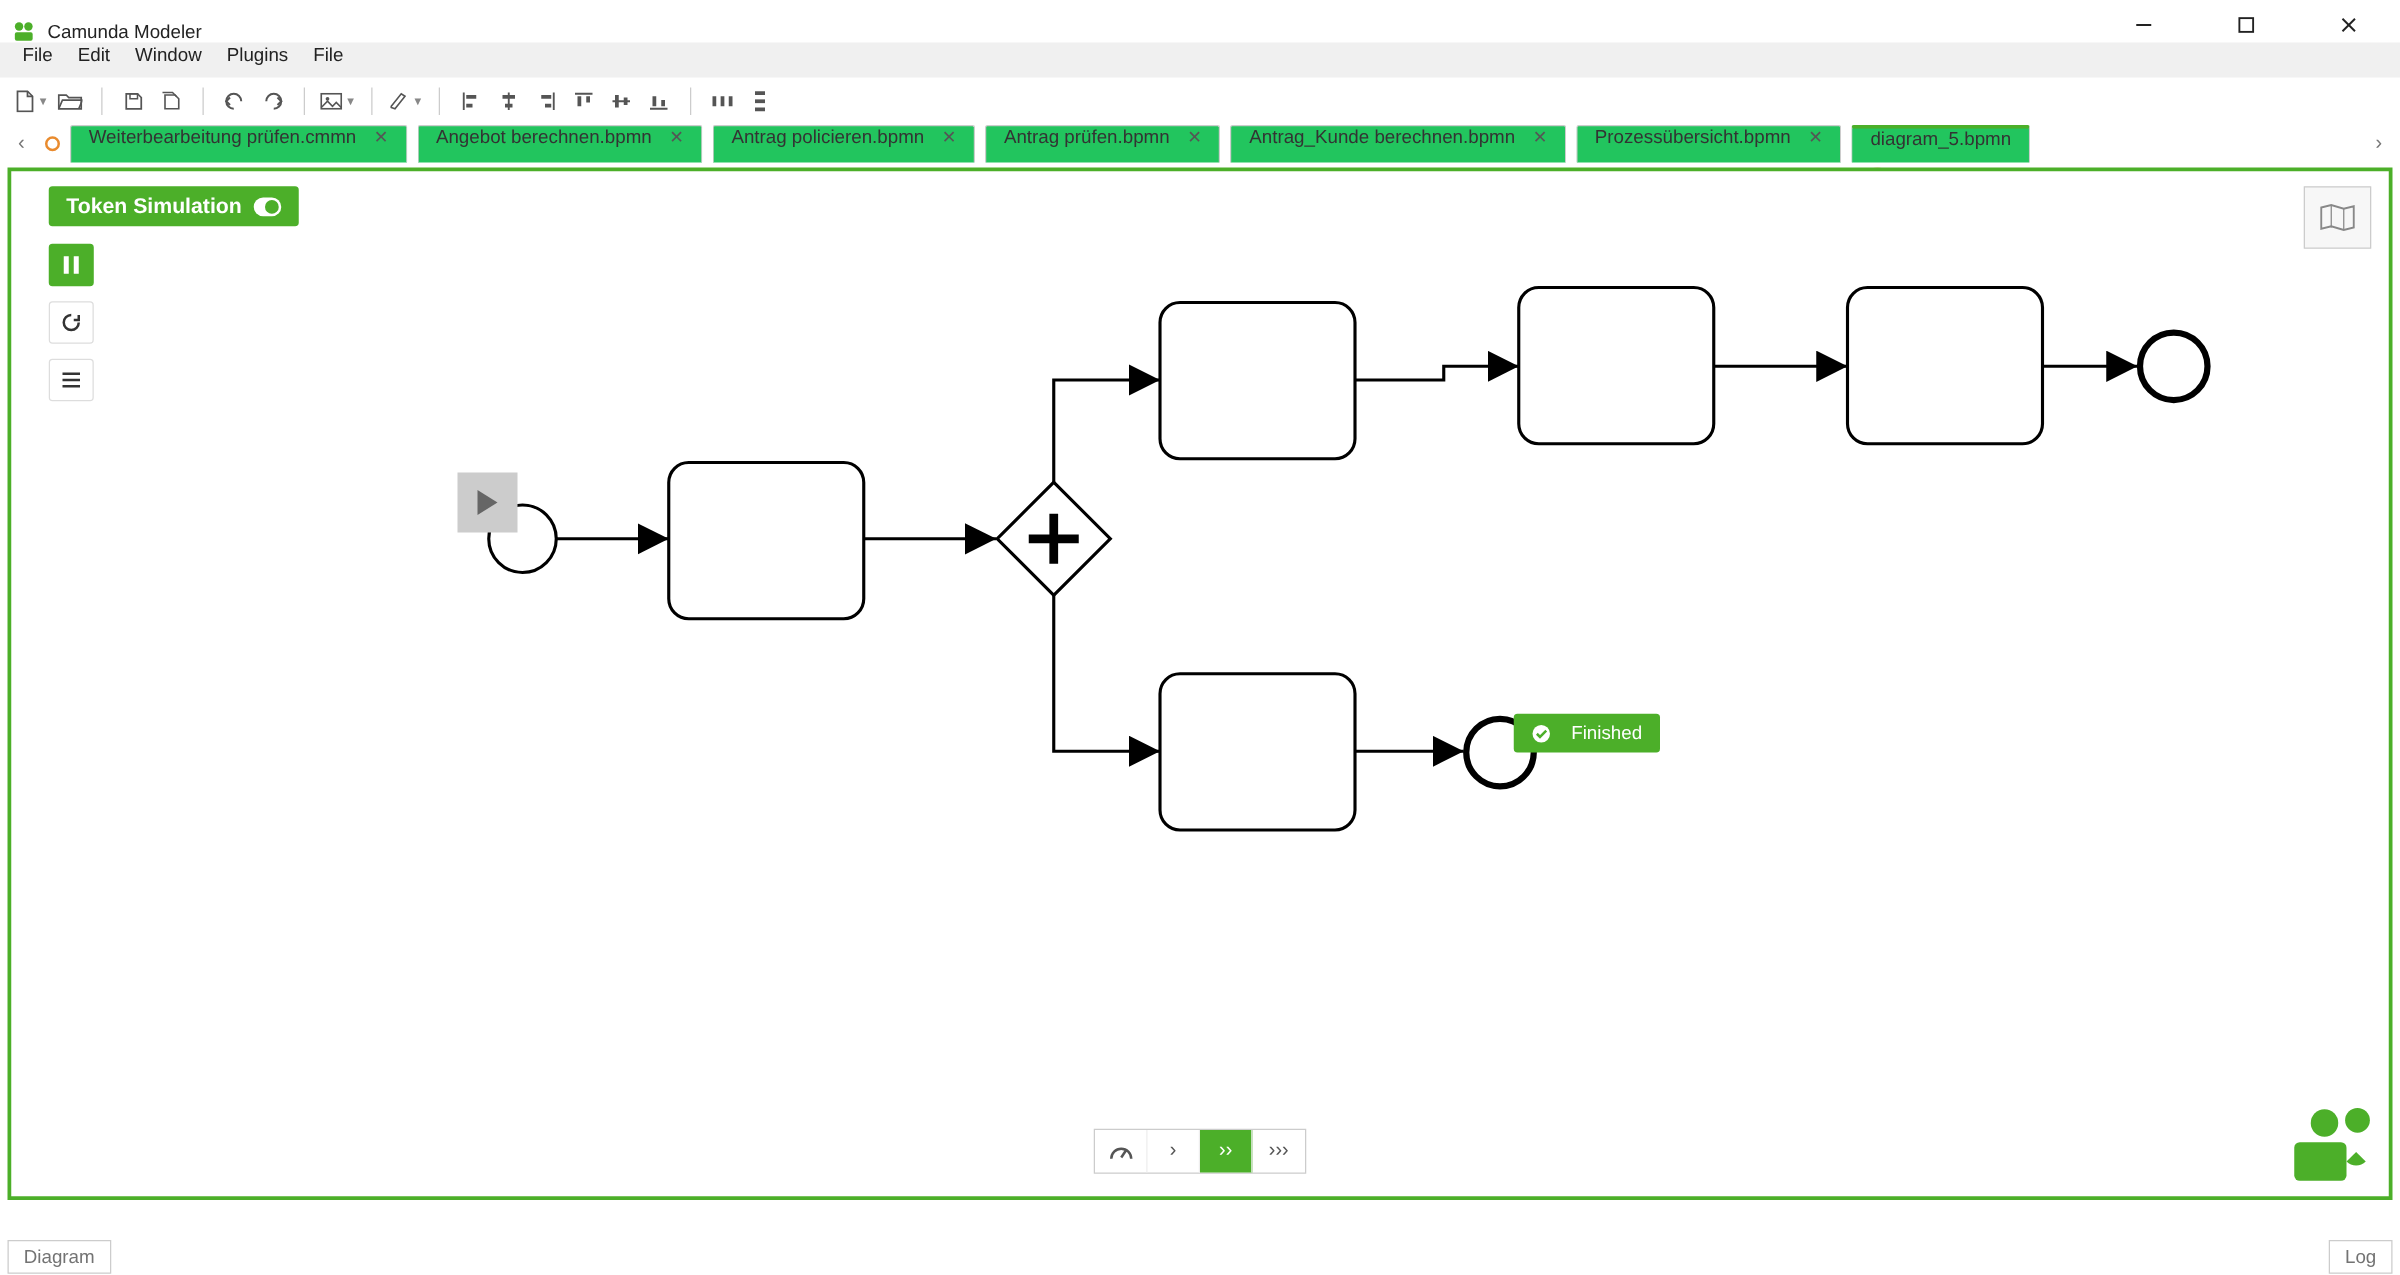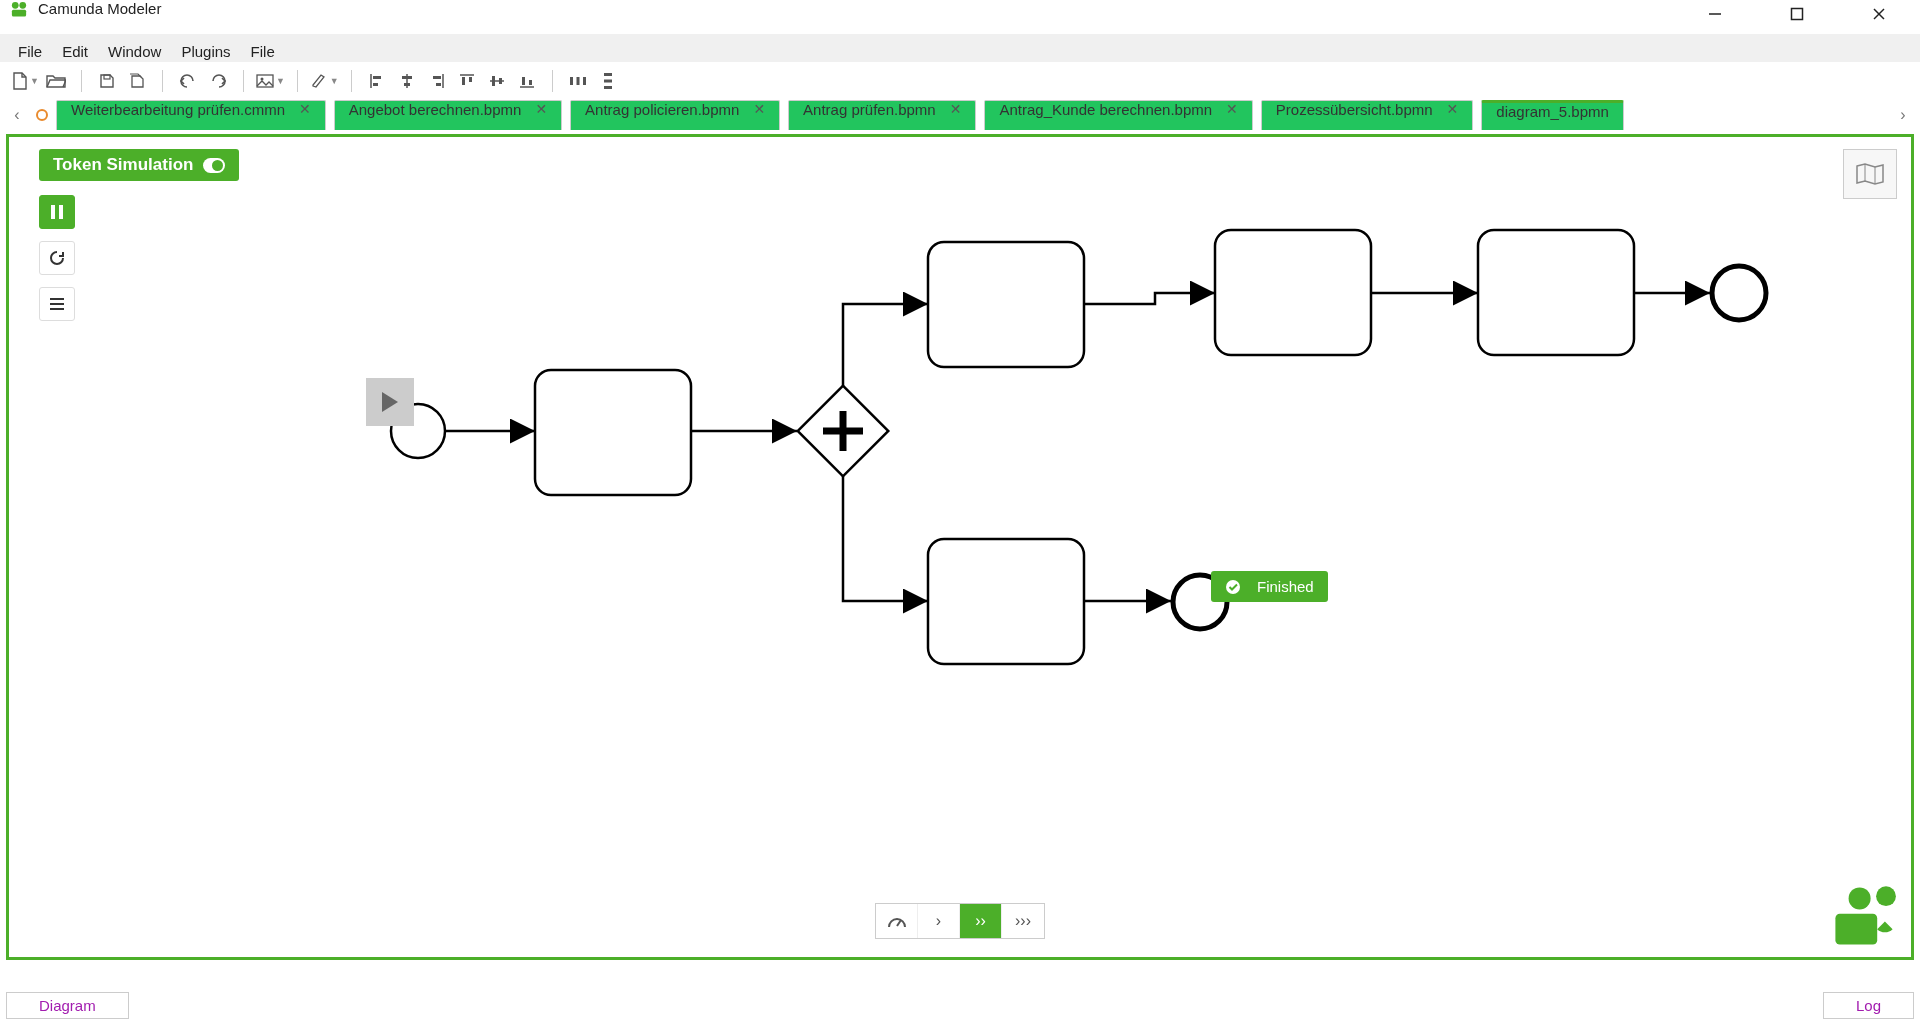--- a/index.html
+++ b/index.html
@@ -1,26 +1,26 @@
 <!DOCTYPE html>
 <html><head>
 <meta charset="utf-8">
 <style>
   * { box-sizing: border-box; margin: 0; padding: 0; font-family: "Segoe UI", Arial, sans-serif; }
   html, body { width: 1920px; height: 1020px; overflow: hidden; background: #fff; }
 
   
-  .titlebar { height: 34px; display: flex; align-items: flex-start; padding: 0 10px; background: #fff; }
+  .titlebar { height: 34px; display: flex; align-items: flex-end; padding: 0 10px; background: #fff; }
   .titlebar .app-icon { width: 18px; height: 18px; margin-right: 10px; }
   .titlebar .title { font-size: 15px; color: #222; flex: 1; }
   .titlebar .win-controls { display: flex; gap: 36px; margin-right: 8px; }
   .win-btn { width: 46px; height: 28px; display:flex; align-items:center; justify-content:center; color:#222; cursor:pointer; }
 
   
-  .menubar { height: 28px; background: #f0f0f0; display: flex; align-items: flex-end; padding: 0 8px; }
+  .menubar { height: 28px; background: #f0f0f0; display: flex; align-items: flex-start; padding: 0 8px; }
   .menubar .menu-item { padding: 2px 10px; font-size: 15px; color: #222; cursor: pointer; }
 
   
   .toolbar { height: 38px; display: flex; align-items: center; padding: 0 12px; gap: 4px; border-bottom: 0; }
   .toolbar .tb-btn { min-width: 26px; height: 26px; display: flex; align-items: center; justify-content: center; color: #555; cursor: pointer; }
   .toolbar .tb-sep { width: 1px; height: 22px; background: #ccc; margin: 0 8px; }
   .caret-down { margin-left: 2px; font-size: 9px; color: #888; }
 
   
   .tabbar { height: 30px; display: flex; align-items: stretch; padding: 0 6px; gap: 8px; background:#fff; }
@@ -49,21 +49,21 @@
   .speedbar .cell:last-child{border-right:none;}
   .speedbar .cell.active { background:#4caf29; color:#fff; }
 
   svg.diagram { position:absolute; inset:0; width:100%; height:100%; }
 
   .play-overlay { position:absolute; left:357px; top:241px; width:48px; height:48px; background:#ccc; display:flex; align-items:center; justify-content:center; cursor:pointer; }
   .finished-badge { position:absolute; left:1202px; top:434px; background:#4caf29; color:#fff; padding:7px 14px; border-radius:3px; font-size:15px; display:flex; align-items:center; gap:16px; }
 
   
   .bottombar { position:absolute; bottom:0; left:0; right:0; height:30px; display:flex; align-items:center; justify-content:space-between; padding:0 6px; }
-  .bottom-tab { border:1px solid #ccc; padding:4px 32px; font-size:15px; color:#a21caf; background:#fff; cursor:pointer; }
+  .bottom-tab { border:1px solid #ccc; padding:4px 12px; font-size:15px; color:#737373; background:#fff; cursor:pointer; }
 </style>
 </head>
 <body>
 
 <div class="titlebar">
   <svg class="app-icon" viewBox="0 0 24 24">
     <circle cx="7" cy="7" r="4.5" fill="#4caf29"></circle>
     <circle cx="17" cy="7" r="4.5" fill="#4caf29"></circle>
     <rect x="2.5" y="13" width="19" height="9" rx="2" fill="#4caf29"></rect>
   </svg>

